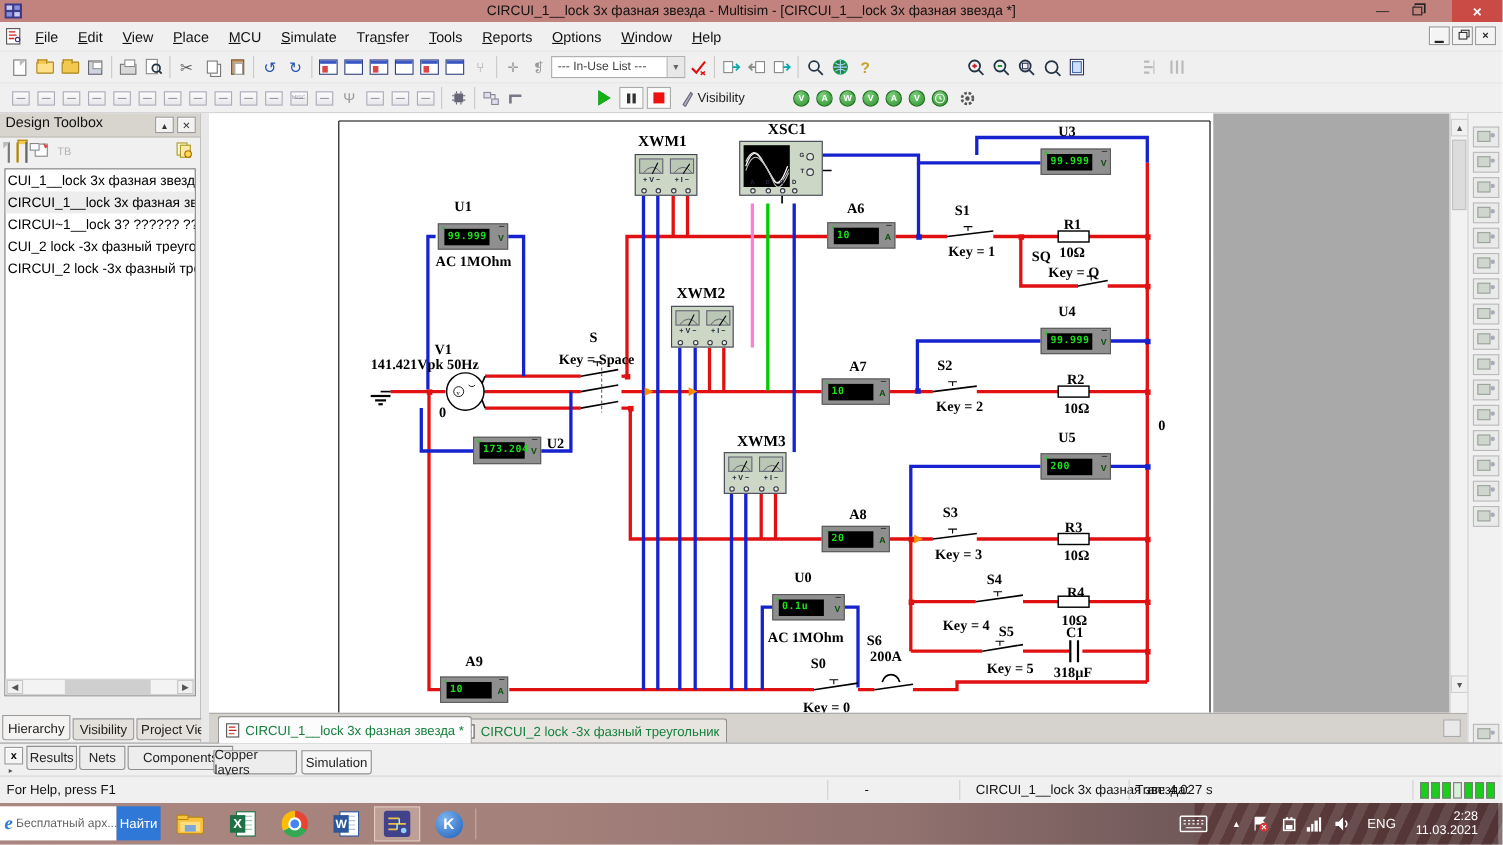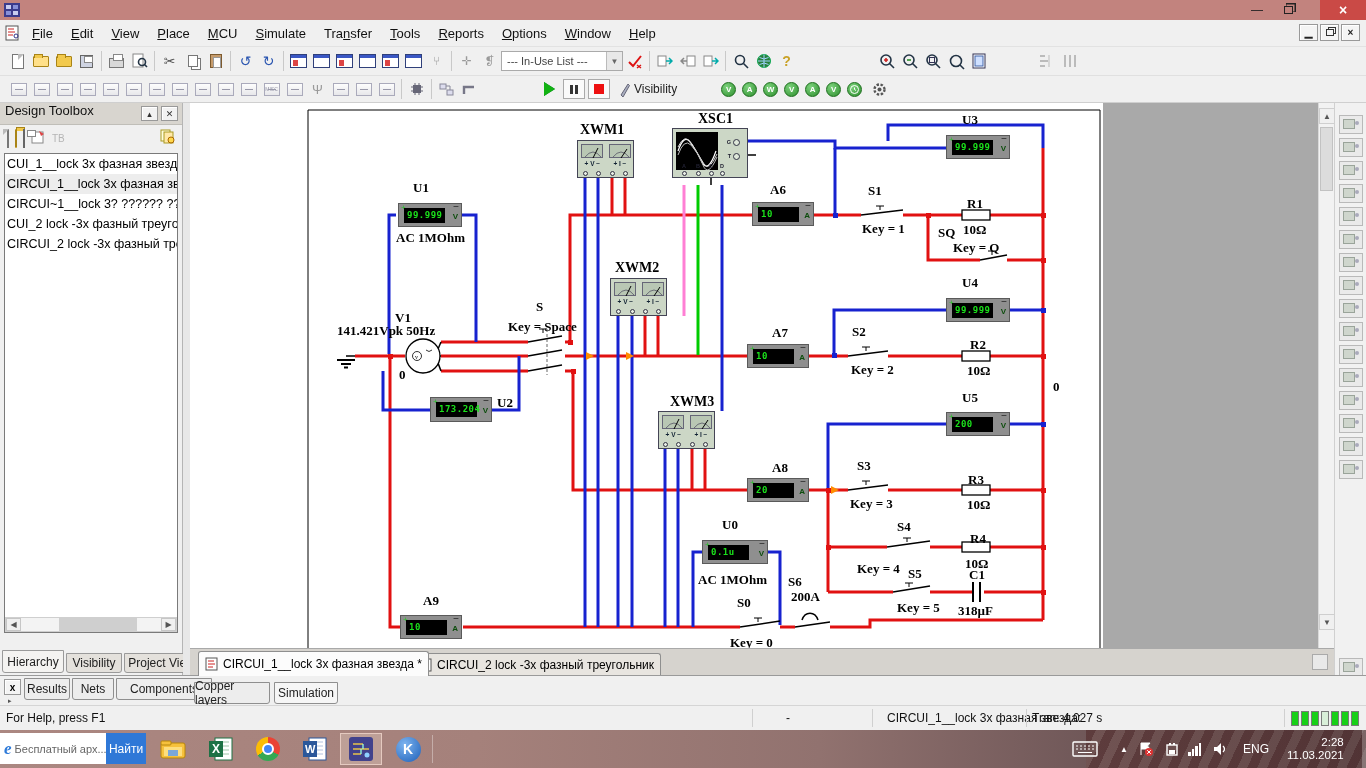--- a/index.html
+++ b/index.html
@@ -83,21 +83,21 @@
 .wm .win{position:absolute;top:3px;width:22px;height:14px;background:#b9c7b4;border:1px solid #667}
 .wm .wsig{position:absolute;left:0;right:0;top:19px;display:flex;justify-content:space-around;font-size:6.5px;color:#123;font-weight:bold}
 .wm .dot,.scope .dot{position:absolute;width:5px;height:5px;border:1px solid #334;border-radius:50%;background:#e8eee4}
 .scope{position:absolute;left:482px;top:25px;width:76px;height:50px;background:#ccd7c6;border:1px solid #445;z-index:2}
 .scope .sscreen{position:absolute;left:3px;top:3px;width:42px;height:38px;background:#000}
 .scope .chlbl{position:absolute;font-size:5.5px;color:#223;font-weight:bold}
 .gt{position:absolute;width:7px;height:7px;border:1px solid #334;border-radius:50%;background:#dfe8da}
 .gtlbl{position:absolute;font-size:5.5px;color:#223;font-weight:bold}
 
 .tabbar{position:absolute;left:190px;top:648px;width:1144px;height:27px;background:#d6d3ce;border-top:1px solid #a9a9a9}
-.stab{position:absolute;display:flex;align-items:center;gap:4px;border:1px solid #8f8f8f;border-bottom:none;border-radius:3px 3px 0 0;font-size:12px;padding:0 6px;white-space:nowrap;color:#000000}
+.stab{position:absolute;display:flex;align-items:center;gap:4px;border:1px solid #8f8f8f;border-bottom:none;border-radius:3px 3px 0 0;font-size:12px;padding:0 6px;white-space:nowrap;color:#15803d}
 .stab.active{left:8px;top:2px;height:25px;background:#fcfcfc;z-index:2}
 .stab.inactive{left:222px;top:4px;height:23px;background:#e8e5e0}
 
 .ssview{position:absolute;left:0;top:675px;width:1366px;height:30px;background:#f0f0f0;border-top:1px solid #9a9a9a}
 .ss-x{position:absolute;left:4px;top:3px;width:17px;height:16px;border:1px solid #999;background:#f4f4f4;box-shadow:inset 1px 1px 0 #fff;font-size:10px;font-weight:bold;display:flex;align-items:center;justify-content:center}
 .btab{position:absolute;height:22px;border:1px solid #8f8f8f;border-radius:0 0 3px 3px;background:#ededed;font-size:12px;display:flex;align-items:center;justify-content:center;color:#222}
 .btab.active{background:#f6f6f6;z-index:2}
 
 .statusbar{position:absolute;left:0;top:705px;width:1366px;height:25px;background:#f0f0f0;border-top:1px solid #d5d5d5;font-size:12px;color:#111}
 .sseam{position:absolute;top:3px;bottom:3px;width:1px;background:#d0d0d0}
@@ -128,20 +128,21 @@
 <body>
 
 <div class="titlebar">
   <svg class="appico" viewBox="0 0 16 14">
       <rect x="0" y="0" width="16" height="14" fill="#3b3b8c"></rect>
       <rect x="2" y="2" width="5" height="4" fill="#c9cdf0"></rect>
       <rect x="9" y="2" width="5" height="4" fill="#8890d8"></rect>
       <rect x="2" y="8" width="5" height="4" fill="#8890d8"></rect>
       <rect x="9" y="8" width="5" height="4" fill="#c9cdf0"></rect>
     </svg>
+  <div class="titletext">CIRCUI_1__lock 3x фазная звезда - Multisim - [CIRCUI_1__lock 3x фазная звезда *]</div>
   <div class="tb-btn btn-min">—</div>
   <div class="tb-btn btn-rest">
       <span class="rest-glyph"></span>
     </div>
   <div class="tb-btn btn-close">×</div>
 </div>
 
 <div class="menubar">
   <svg width="16" height="16" style="margin:0 2px 0 5px" viewBox="0 0 16 16">
       <rect x="1" y="1" width="12" height="14" fill="#fff" stroke="#555"></rect>

